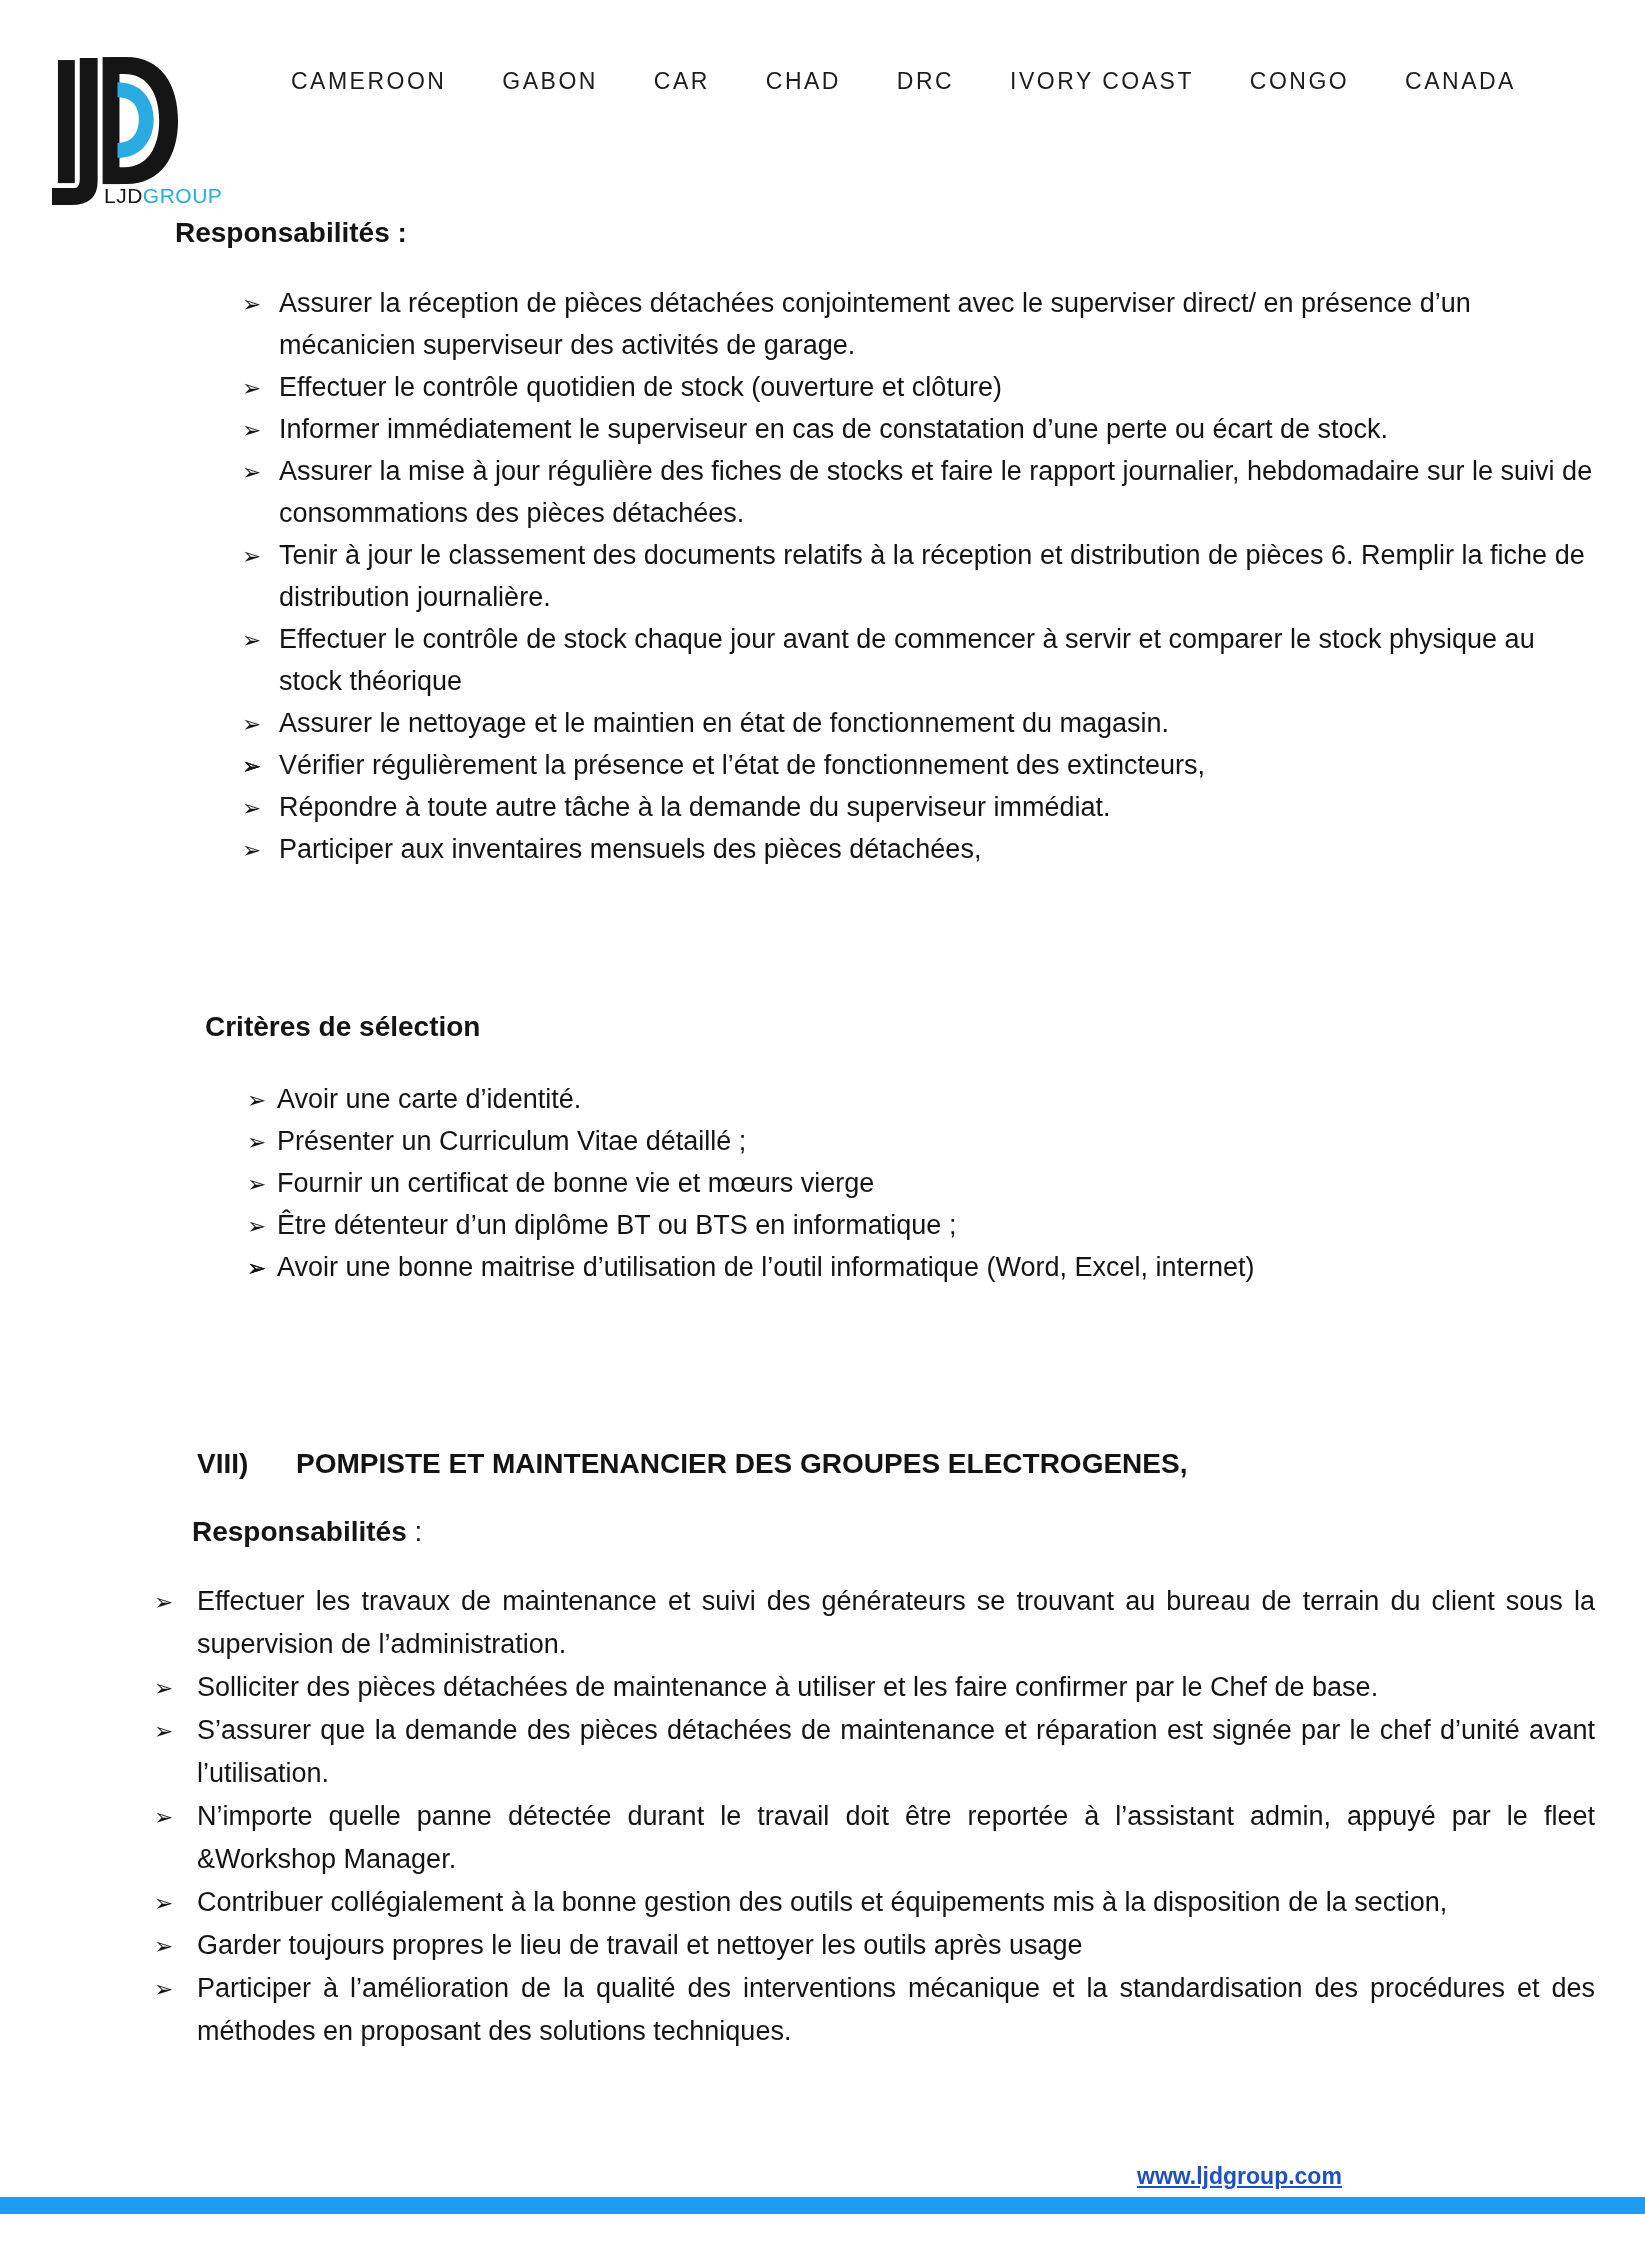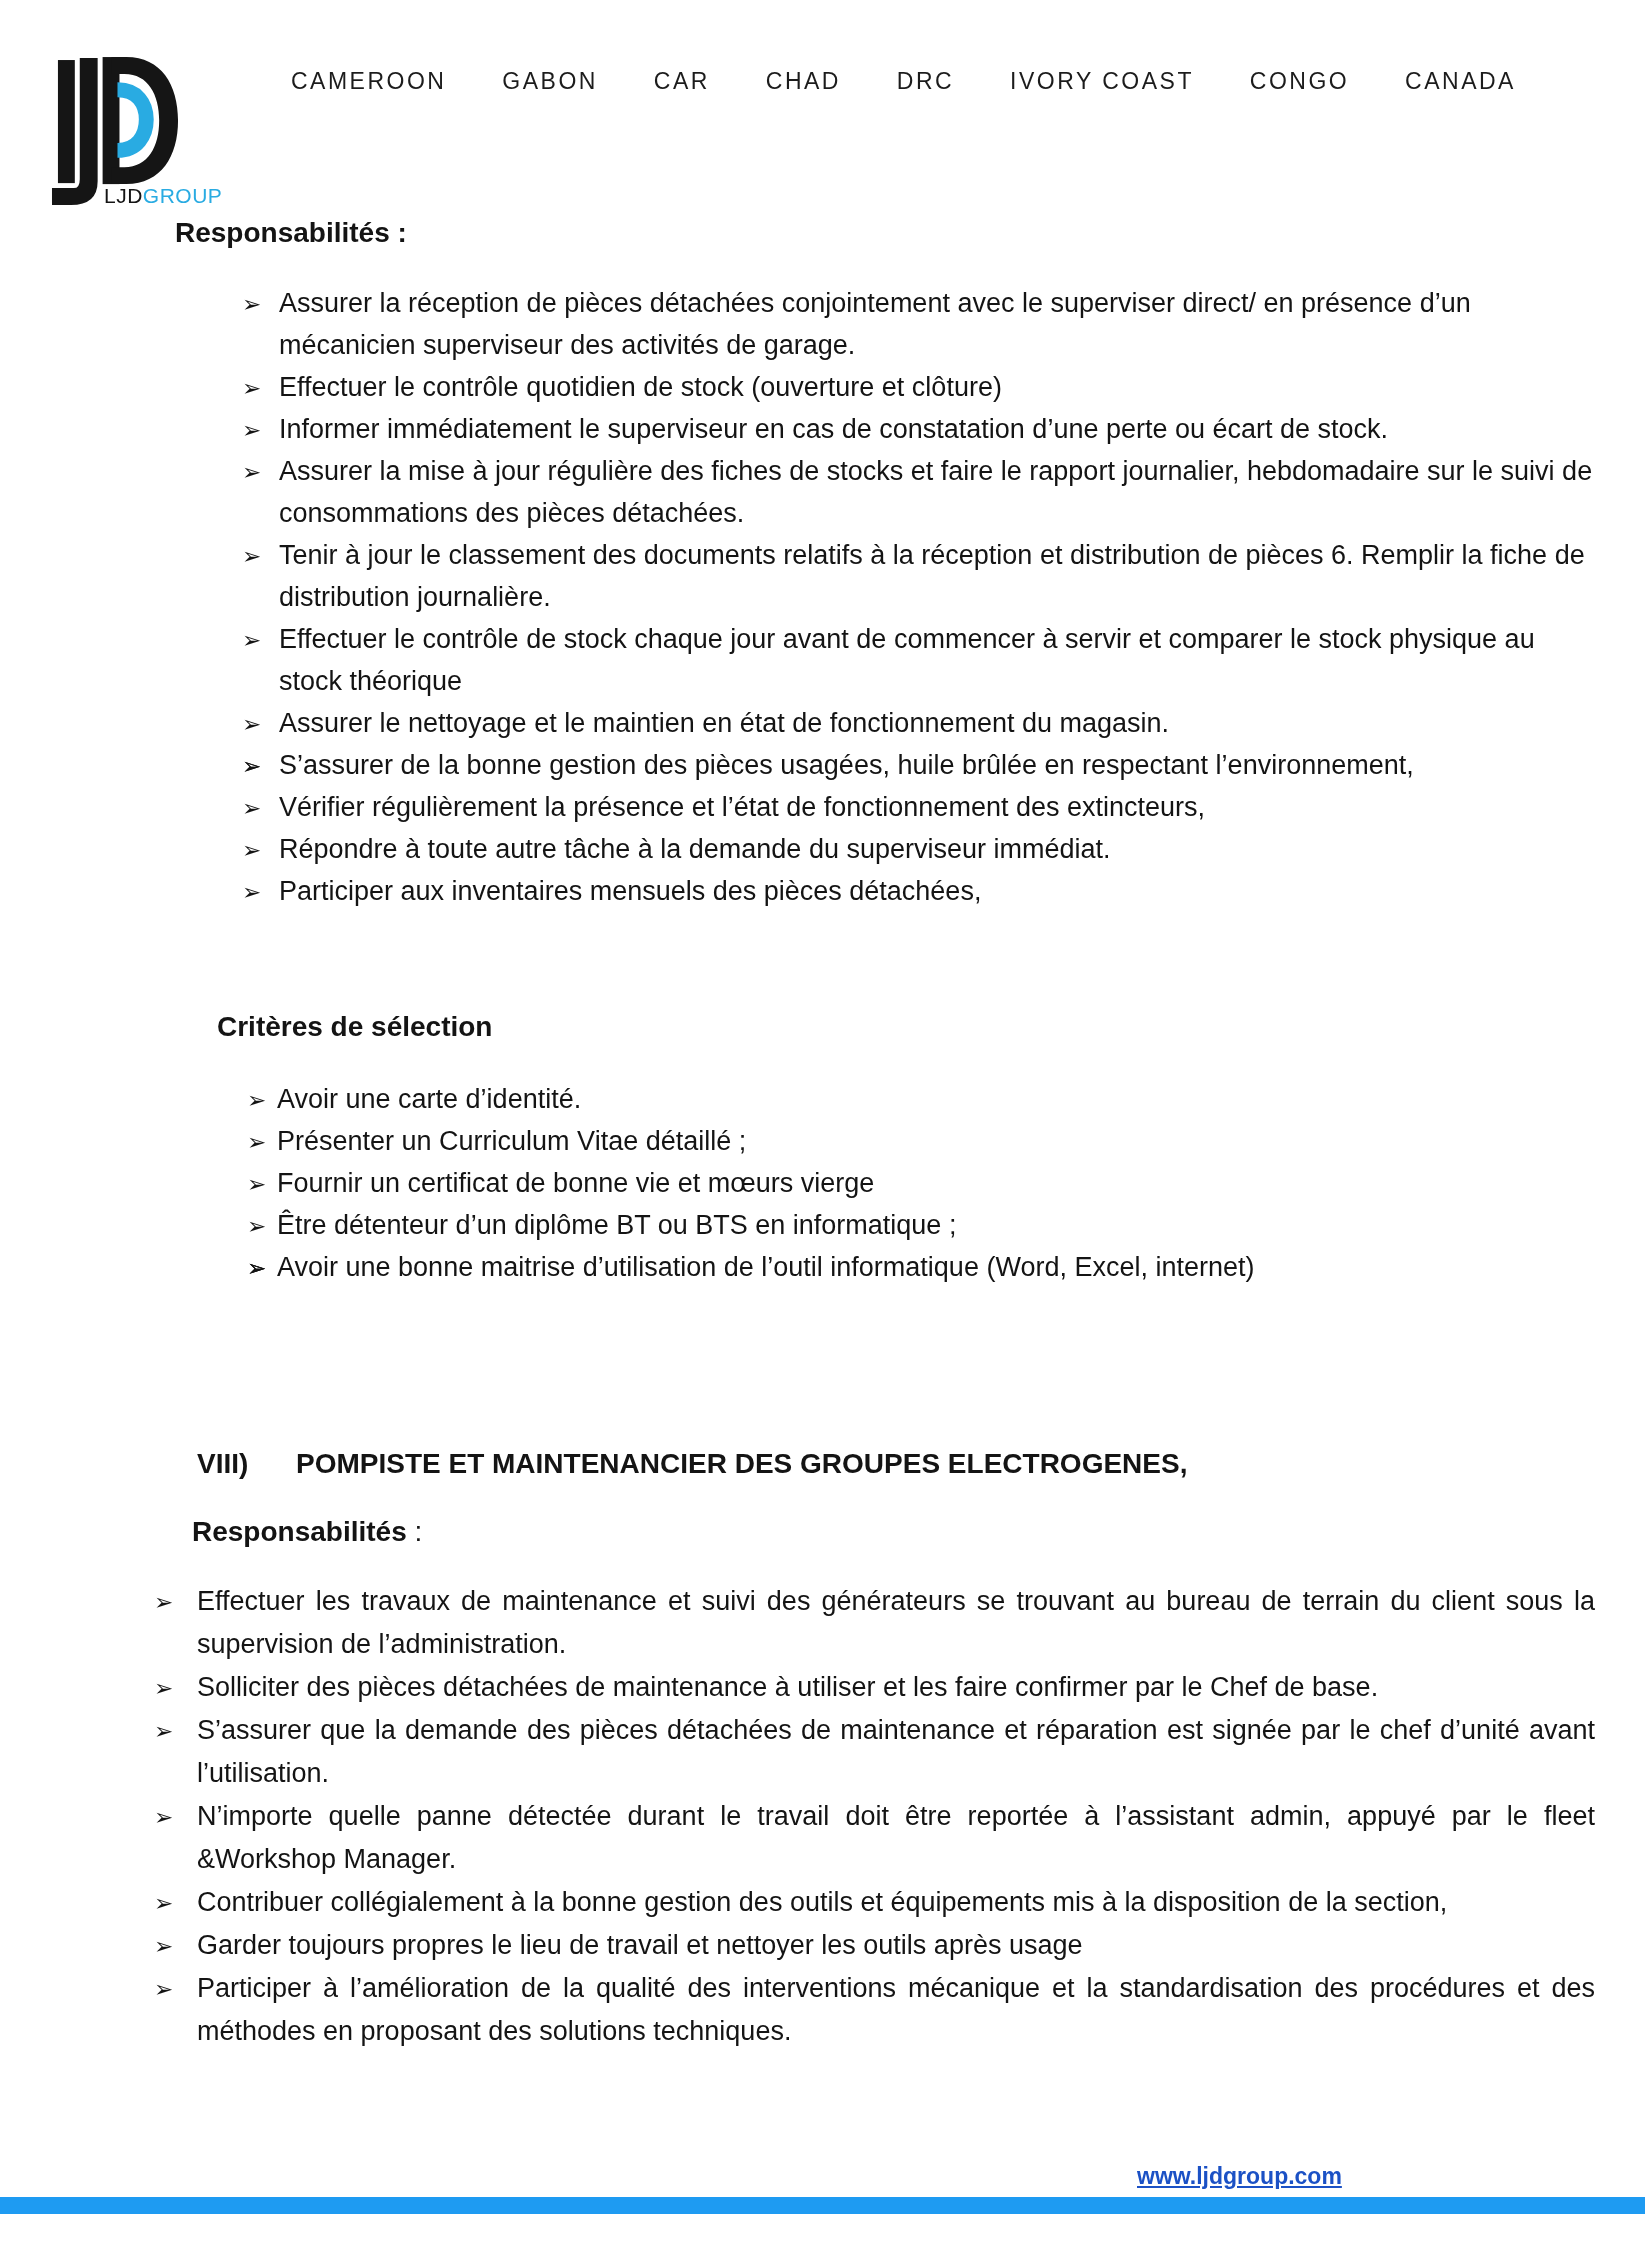--- a/index.html
+++ b/index.html
@@ -30,21 +30,21 @@
   .countries{
     position:absolute;left:291px;top:70px;width:1225px;
     display:flex;justify-content:space-between;align-items:flex-start;
     font-size:23px;line-height:23px;letter-spacing:2.5px;
     color:#1c1c1c;white-space:nowrap;
   }
 
   
   .h{position:absolute;font-size:28px;font-weight:bold;line-height:32px;white-space:nowrap;}
   .h-resp1{left:175px;top:217px;}
-  .h-criteria{left:205px;top:1011px;margin-left:12px;}
+  .h-criteria{left:205px;top:1011px;}
   .h-viii{left:197px;top:1448px;}
   .h-viii .num{display:inline-block;width:99px;}
   .h-resp2{left:192px;top:1516px;font-weight:normal;}
   .h-resp2 b{font-weight:bold;}
 
   
   ul.blist{list-style:none;margin:0;padding:0;position:absolute;font-size:27px;}
   ul.blist li{position:relative;}
   ul.blist .blt{
     position:absolute;left:0;top:1px;
@@ -105,21 +105,21 @@
 
   <ul class="blist list-a">
     <li><span class="blt">➢</span><span>Assurer la réception de pièces détachées conjointement avec le superviser direct/ en présence d’un mécanicien superviseur des activités de garage.</span></li>
     <li><span class="blt">➢</span><span>Effectuer le contrôle quotidien de stock (ouverture et clôture)</span></li>
     <li><span class="blt">➢</span><span>Informer immédiatement le superviseur en cas de constatation d’une perte ou écart de stock.</span></li>
     <li><span class="blt">➢</span><span>Assurer la mise à jour régulière des fiches de stocks et faire le rapport journalier, hebdomadaire sur le suivi de consommations des pièces détachées.</span></li>
     <li><span class="blt">➢</span><span>Tenir à jour le classement des documents relatifs à la réception et distribution de pièces 6. Remplir la fiche de distribution journalière.</span></li>
     <li><span class="blt">➢</span><span>Effectuer le contrôle de stock chaque jour avant de commencer à servir et comparer le stock physique au stock théorique</span></li>
     <li><span class="blt">➢</span><span>Assurer le nettoyage et le maintien en état de fonctionnement du magasin.</span></li>
     <li><span class="blt">➢</span></li>
-    <li><span class="blt">➢</span><span>S’assurer de la bonne gestion des pièces usagées, huile brûlée en respectant l’environnement,</span></li>
+    <li><span class="blt">➢</span></li>
     <li><span class="blt">➢</span><span>Vérifier régulièrement la présence et l’état de fonctionnement des extincteurs,</span></li>
     <li><span class="blt">➢</span><span>Répondre à toute autre tâche à la demande du superviseur immédiat.</span></li>
     <li><span class="blt">➢</span><span>Participer aux inventaires mensuels des pièces détachées,</span></li>
   </ul>
 
   <div class="h h-criteria">Critères de sélection</div>
 
   <ul class="blist list-b">
     <li><span class="blt">➢</span><span>Avoir une carte d’identité.</span></li>
     <li><span class="blt">➢</span><span>Présenter un Curriculum Vitae détaillé ;</span></li>

